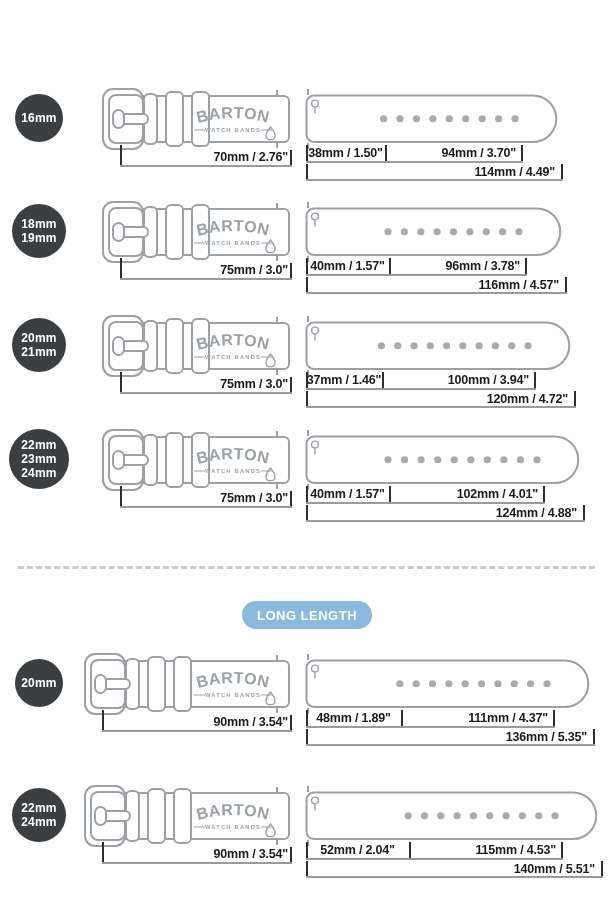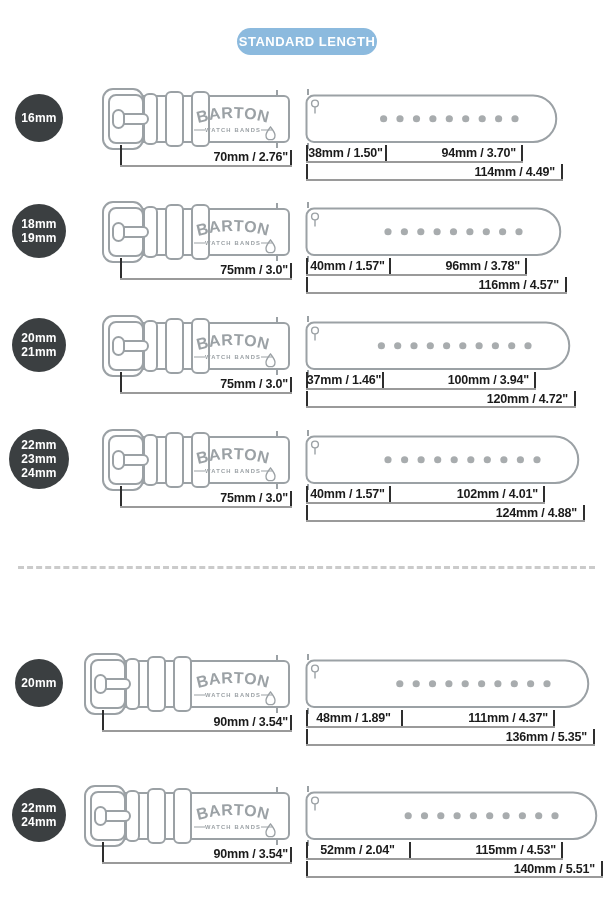--- a/index.html
+++ b/index.html
@@ -15,21 +15,20 @@
   .mlabel{position:absolute;font-weight:bold;font-size:12.5px;color:#1b1b1b;
          letter-spacing:-0.2px;white-space:nowrap;height:16px;line-height:16px;}
   .tick{position:absolute;width:2px;background:#2e2e2e;}
   .rail{position:absolute;height:2px;background:#9a9a9a;}
   .divider{position:absolute;border-top:3px dashed #cbcbcb;height:0;}
 </style>
 </head>
 <body>
 
 <div id="page">
-  <div class="badge" style="left: 237px; top: 28px; width: 140px; height: 27px; background: rgb(140, 186, 222);">STANDARD LENGTH</div>
 
   <div id="rows-standard">
       <div class="row" style="top: 95px;">
         <div class="size-circle" style="left: 15px; top: -1px; width: 48px; height: 48px; background: rgb(59, 63, 65);">
           <div style="">16mm</div>
         </div>
         <div style="left: 102px; top: 0px; width: 192px; height: 0px; position: absolute;">
           <svg class="strap" style="left:0;top:-8px;" width="192" height="64" viewBox="0 0 192 64">
     <g fill="none" stroke="#9ba1a5" stroke-width="2">
       <line x1="175" y1="3" x2="175" y2="9"></line>
@@ -296,20 +295,21 @@
         <div class="mlabel" style="right: 75px; top: 50px;">102mm / 4.01"</div>
         <div class="tick" style="left: 306px; top: 69px; height: 17px;"></div>
         <div class="tick" style="left: 583px; top: 69px; height: 17px;"></div>
         <div class="rail" style="left: 306px; top: 84px; width: 279px;"></div>
         <div class="mlabel" style="right: 36px; top: 69px;">124mm / 4.88"</div>
       </div>
     </div>
 
   <div class="divider" style="left:18px;top:566px;width:577px;"></div>
 
+  <div class="badge" style="left: 242px; top: 601px; width: 130px; height: 28px; background: rgb(140, 186, 222);">LONG LENGTH</div>
 
   <div id="rows-long">
       <div class="row" style="top: 660px;">
         <div class="size-circle" style="left: 15px; top: -1px; width: 48px; height: 48px; background: rgb(59, 63, 65);">
           <div style="">20mm</div>
         </div>
         <div style="left: 84px; top: 0px; width: 210px; height: 0px; position: absolute;">
           <svg class="strap" style="left:0;top:-8px;" width="210" height="64" viewBox="0 0 210 64">
     <g fill="none" stroke="#9ba1a5" stroke-width="2">
       <line x1="193" y1="3" x2="193" y2="9"></line>

